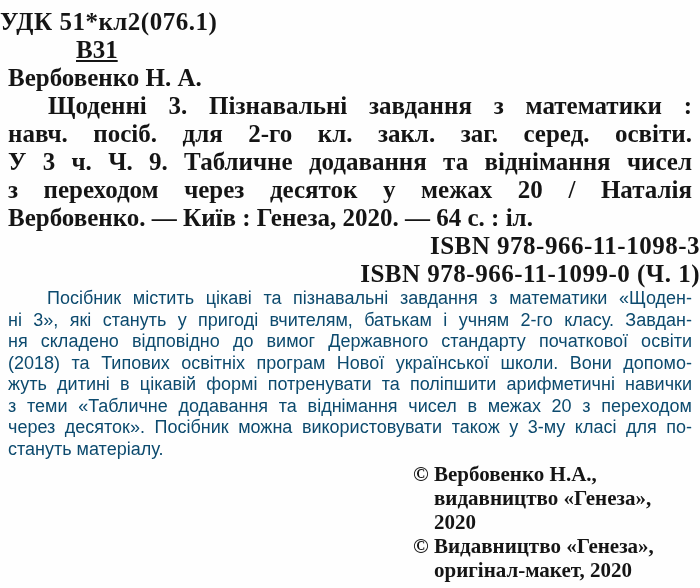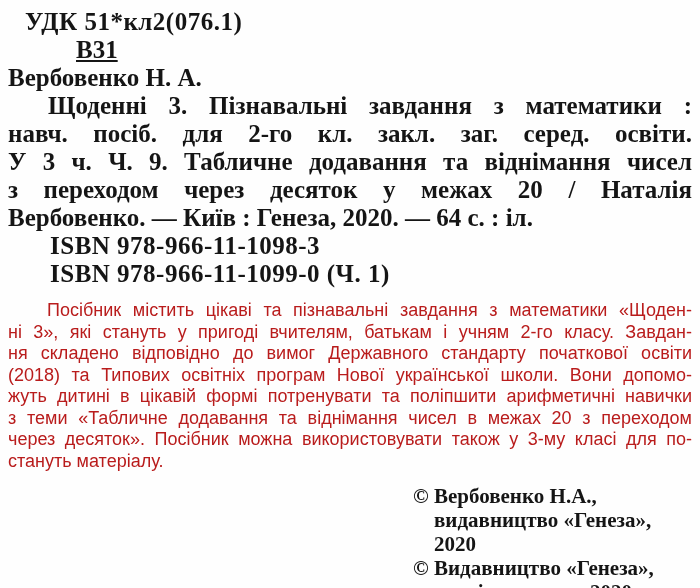--- a/index.html
+++ b/index.html
@@ -19,21 +19,21 @@
     font-family: "Liberation Serif", serif;
   }
   
   .serif-line {
     font-family: "Liberation Serif", serif;
     font-weight: bold;
     font-size: 25px;
     line-height: 28px;
     white-space: nowrap;
   }
-  .udk    { margin-left: 25px; letter-spacing: 0.5px; }
+  .udk    { letter-spacing: 0.5px; }
   .bbk    { margin-left: 76px; text-decoration: underline; }
   .author { margin-left: 8px; }
 
   .biblio {
     margin: 0 8px;
     font-family: "Liberation Serif", serif;
     font-weight: bold;
     font-size: 25px;
     line-height: 28px;
   }
@@ -46,30 +46,31 @@
   .biblio .last  { text-align: center; text-align-last: left; }
 
   .isbn-line {
     margin-left: 50px;
     font-family: "Liberation Serif", serif;
     font-weight: bold;
     font-size: 25px;
     line-height: 28px;
     letter-spacing: 0.5px;
     white-space: nowrap;
+    text-align: right;
   }
 
   
   .annotation {
-    margin: 12px 8px;
+    margin: 0 8px;
     font-family: "Liberation Sans", sans-serif;
     font-weight: normal;
     font-size: 18px;
     line-height: 21.5px;
-    color: #b91c1c;
+    color: #0c4a6e;
   }
   .annotation .aline {
     text-align: justify;
     text-align-last: justify;
   }
   .annotation .first { padding-left: 39px; }
   .annotation .last  { text-align: left; text-align-last: left; }
 
   
   .copyright {

